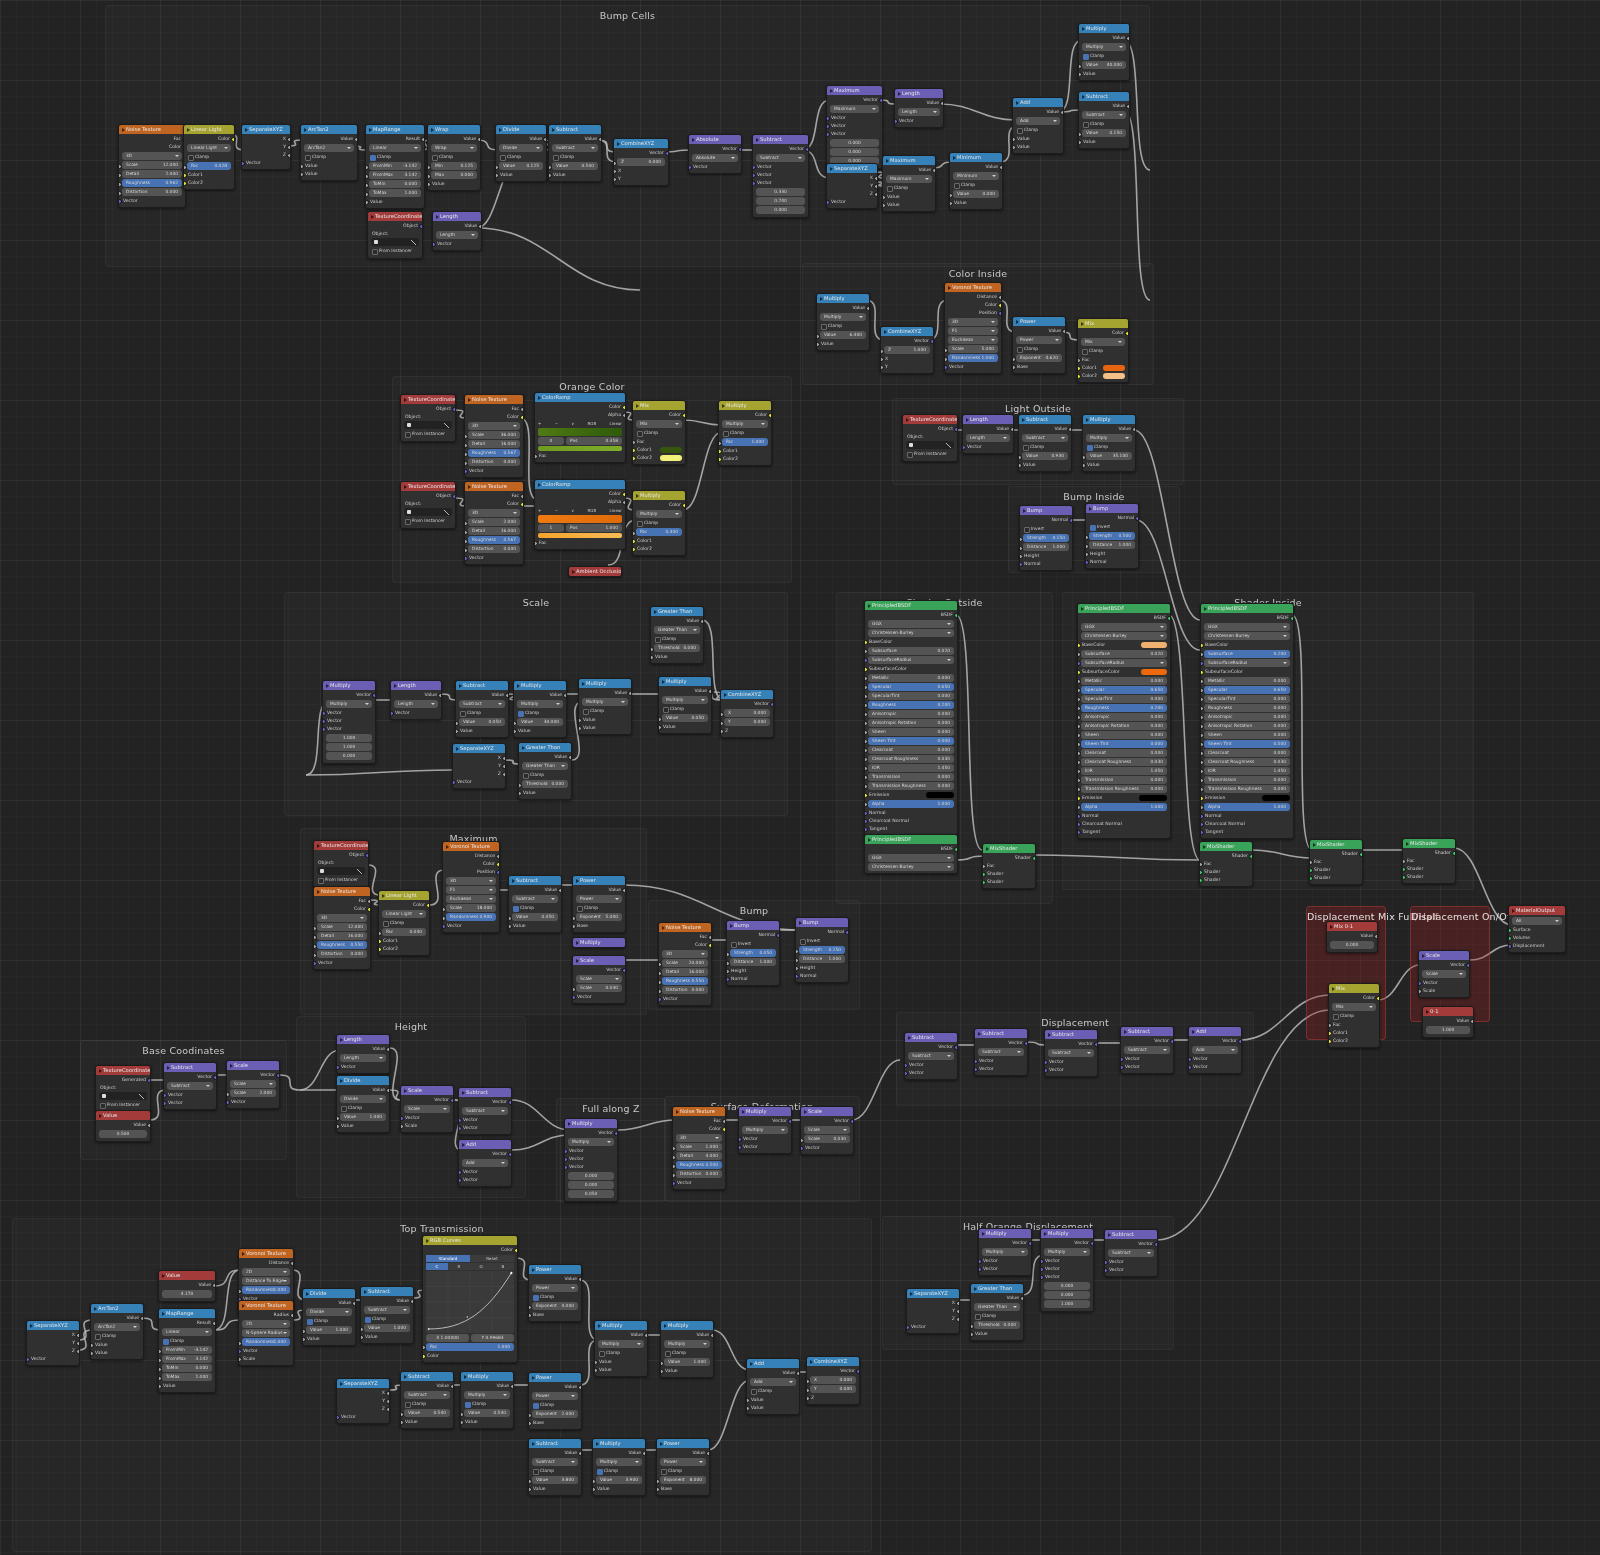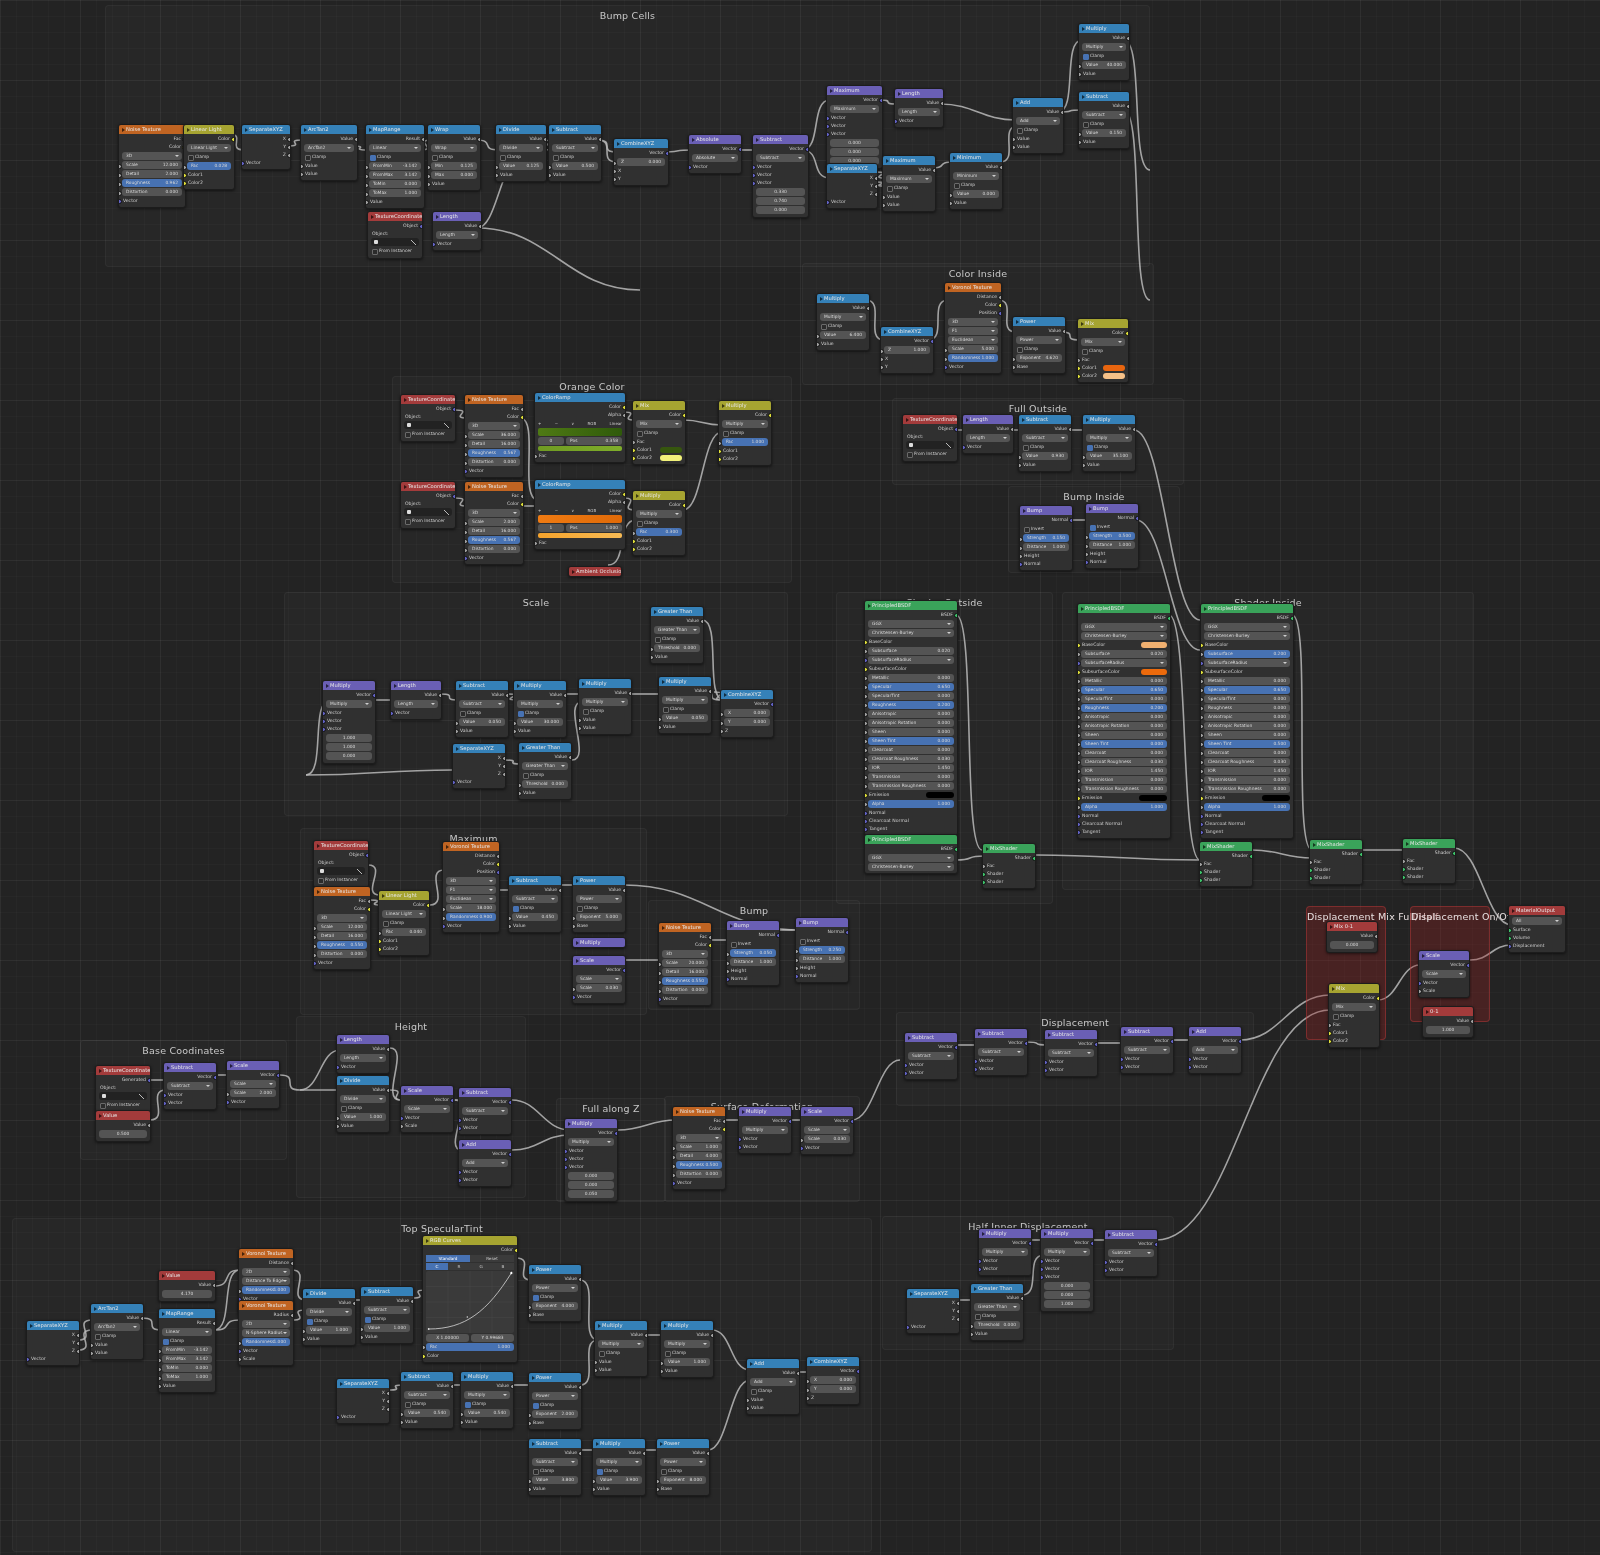--- a/index.html
+++ b/index.html
@@ -196,21 +196,21 @@
       <div class="frame" style="left: 105px; top: 5px; width: 1043px; height: 260px;">
         <div class="frame-label">Bump Cells</div>
       </div>
       <div class="frame" style="left: 802px; top: 263px; width: 350px; height: 120px;">
         <div class="frame-label">Color Inside</div>
       </div>
       <div class="frame" style="left: 392px; top: 376px; width: 398px; height: 205px;">
         <div class="frame-label">Orange Color</div>
       </div>
       <div class="frame" style="left: 892px; top: 398px; width: 290px; height: 85px;">
-        <div class="frame-label">Full Outside</div>
+        <div class="frame-label">Light Outside</div>
       </div>
       <div class="frame" style="left: 1008px; top: 486px; width: 170px; height: 85px;">
         <div class="frame-label">Bump Inside</div>
       </div>
       <div class="frame" style="left: 284px; top: 592px; width: 502px; height: 222px;">
         <div class="frame-label">Scale</div>
       </div>
       <div class="frame" style="left: 836px; top: 592px; width: 215px; height: 310px;">
         <div class="frame-label">Shader Outside</div>
       </div>
@@ -232,24 +232,24 @@
       <div class="frame" style="left: 896px; top: 1012px; width: 356px; height: 92px;">
         <div class="frame-label">Displacement</div>
       </div>
       <div class="frame" style="left: 556px; top: 1098px; width: 108px; height: 102px;">
         <div class="frame-label">Full along Z</div>
       </div>
       <div class="frame" style="left: 664px; top: 1096px; width: 194px; height: 104px;">
         <div class="frame-label">Surface Deformation</div>
       </div>
       <div class="frame" style="left: 12px; top: 1218px; width: 858px; height: 332px;">
-        <div class="frame-label">Top SpecularTint</div>
+        <div class="frame-label">Top Transmission</div>
       </div>
       <div class="frame" style="left: 882px; top: 1216px; width: 290px; height: 132px;">
-        <div class="frame-label">Half Inner Displacement</div>
+        <div class="frame-label">Half Orange Displacement</div>
       </div>
       <div class="frame red" style="left: 1306px; top: 906px; width: 78px; height: 132px;">
         <div class="frame-label">Displacement Mix Full/Half</div>
       </div>
       <div class="frame red" style="left: 1410px; top: 906px; width: 78px; height: 114px;">
         <div class="frame-label">Displacement On/Off</div>
       </div>
     </div>
   <div id="nodes">
       <div class="node" style="left: 118px; top: 124px; width: 66px;">

